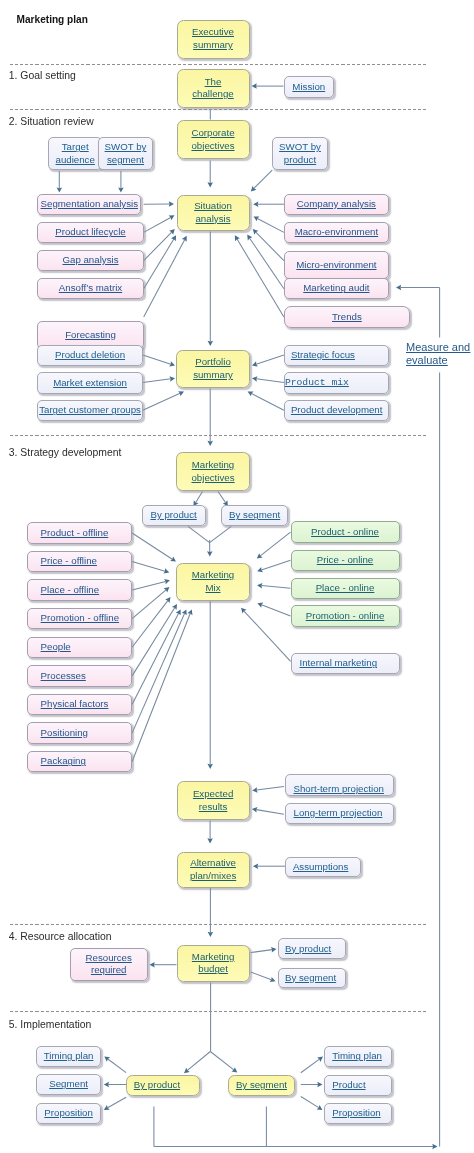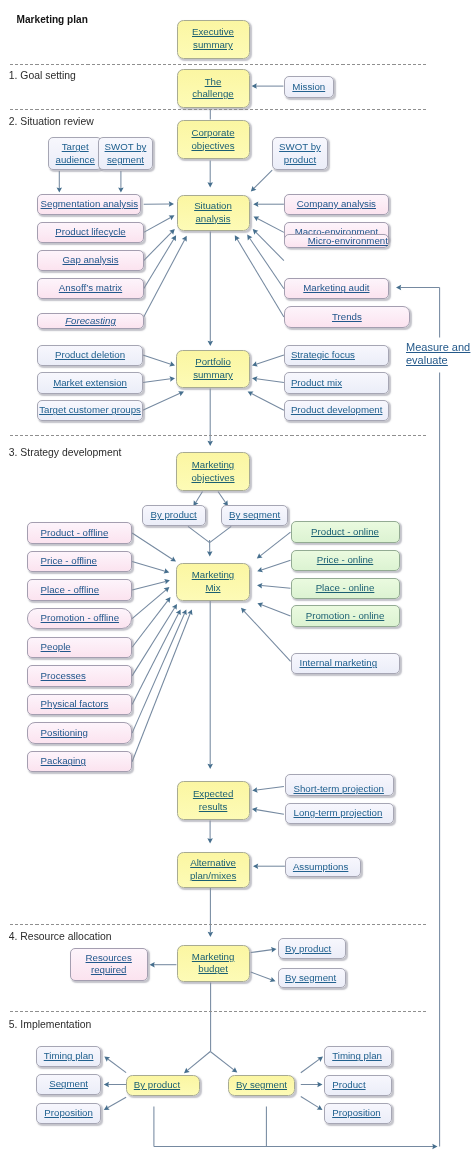--- a/index.html
+++ b/index.html
@@ -325,30 +325,30 @@
       </div>
       <div class="node n-pink" id="node-plc" style="left: 37.3px; top: 221.7px; width: 106.4px; height: 21.4px;">
         <div><span>Product lifecycle</span></div>
       </div>
       <div class="node n-pink" id="node-gap" style="left: 37.3px; top: 249.9px; width: 106.4px; height: 21.4px;">
         <div><span>Gap analysis</span></div>
       </div>
       <div class="node n-pink" id="node-ans" style="left: 37.3px; top: 278.1px; width: 106.4px; height: 21.4px;">
         <div><span>Ansoff’s matrix</span></div>
       </div>
-      <div class="node n-pink" id="node-fore" style="left: 37.3px; top: 313px; width: 106.4px; height: 16px; font-style: italic;">
+      <div class="node n-pink" id="node-fore" style="left: 37.3px; top: 321px; width: 106.4px; height: 28px;">
         <div><span>Forecasting</span></div>
       </div>
       <div class="node n-pink" id="node-comp" style="left: 283.9px; top: 193.5px; width: 105px; height: 21.4px;">
         <div><span>Company analysis</span></div>
       </div>
       <div class="node n-pink" id="node-macro" style="left: 283.9px; top: 221.7px; width: 105px; height: 21.4px;">
         <div><span>Macro-environment</span></div>
       </div>
-      <div class="node n-pink" id="node-micro" style="left: 283.9px; top: 234px; width: 105px; height: 14px; justify-content: flex-end;">
+      <div class="node n-pink" id="node-micro" style="left: 283.9px; top: 251px; width: 105px; height: 28px;">
         <div><span>Micro-environment</span></div>
       </div>
       <div class="node n-pink" id="node-audit" style="left: 283.9px; top: 278.1px; width: 105px; height: 21.4px;">
         <div><span>Marketing audit</span></div>
       </div>
       <div class="node n-pink" id="node-trend" style="left: 283.9px; top: 306.3px; width: 126px; height: 21.4px; border-radius: 7px;">
         <div><span>Trends</span></div>
       </div>
       <div class="node n-yellow" id="node-port" style="left: 176.3px; top: 350.4px; width: 73.5px; height: 37.2px;">
         <div><span>Portfolio</span><br><span>summary</span></div>
@@ -358,21 +358,21 @@
       </div>
       <div class="node n-blue" id="node-mext" style="left: 37.3px; top: 372.4px; width: 105.5px; height: 21.4px;">
         <div><span>Market extension</span></div>
       </div>
       <div class="node n-blue" id="node-tcg" style="left: 37.3px; top: 400px; width: 105.5px; height: 21.4px;">
         <div><span>Target customer groups</span></div>
       </div>
       <div class="node n-blue" id="node-sfoc" style="left: 283.9px; top: 344.8px; width: 105px; height: 21.4px; justify-content: flex-start; padding-left: 6px; text-align: left;">
         <div><span>Strategic focus</span></div>
       </div>
-      <div class="node n-blue" id="node-pmix" style="left: 283.9px; top: 372.4px; width: 105px; height: 21.4px; justify-content: flex-start; padding-left: 6px; text-align: left;">
+      <div class="node n-blue" id="node-pmix" style="left: 283.9px; top: 372.4px; width: 105px; height: 21.4px; justify-content: flex-start; padding-left: 0; text-align: left; font-family: Liberation Mono, monospace;">
         <div><span>Product mix</span></div>
       </div>
       <div class="node n-blue" id="node-pdev" style="left: 283.9px; top: 400px; width: 105px; height: 21.4px; justify-content: flex-start; padding-left: 6px; text-align: left;">
         <div><span>Product development</span></div>
       </div>
       <div class="node n-yellow" id="node-mobj" style="left: 176px; top: 452.4px; width: 74px; height: 39px;">
         <div><span>Marketing</span><br><span>objectives</span></div>
       </div>
       <div class="node n-blue" id="node-byp1" style="left: 141.6px; top: 504.9px; width: 64px; height: 21.2px;">
         <div><span>By product</span></div>
@@ -385,33 +385,33 @@
       </div>
       <div class="node n-pink" id="node-prdo" style="left: 26.6px; top: 522.2px; width: 105.5px; height: 21.4px; justify-content: flex-start; padding-left: 13px; text-align: left;">
         <div><span>Product - offline</span></div>
       </div>
       <div class="node n-pink" id="node-prco" style="left: 26.6px; top: 550.8px; width: 105.5px; height: 21.4px; justify-content: flex-start; padding-left: 13px; text-align: left;">
         <div><span>Price - offline</span></div>
       </div>
       <div class="node n-pink" id="node-plco" style="left: 26.6px; top: 579.4px; width: 105.5px; height: 21.4px; justify-content: flex-start; padding-left: 13px; text-align: left;">
         <div><span>Place - offline</span></div>
       </div>
-      <div class="node n-pink" id="node-prmo" style="left: 26.6px; top: 608px; width: 105.5px; height: 21.4px; justify-content: flex-start; padding-left: 13px; text-align: left; border-radius: 10px;">
+      <div class="node n-pink" id="node-prmo" style="left: 26.6px; top: 608px; width: 105.5px; height: 21.4px; justify-content: flex-start; padding-left: 13px; text-align: left;">
         <div><span>Promotion - offline</span></div>
       </div>
       <div class="node n-pink" id="node-peop" style="left: 26.6px; top: 636.6px; width: 105.5px; height: 21.4px; justify-content: flex-start; padding-left: 13px; text-align: left;">
         <div><span>People</span></div>
       </div>
       <div class="node n-pink" id="node-proc" style="left: 26.6px; top: 665.2px; width: 105.5px; height: 21.4px; justify-content: flex-start; padding-left: 13px; text-align: left;">
         <div><span>Processes</span></div>
       </div>
       <div class="node n-pink" id="node-phys" style="left: 26.6px; top: 693.8px; width: 105.5px; height: 21.4px; justify-content: flex-start; padding-left: 13px; text-align: left;">
         <div><span>Physical factors</span></div>
       </div>
-      <div class="node n-pink" id="node-posi" style="left: 26.6px; top: 722.4px; width: 105.5px; height: 21.4px; justify-content: flex-start; padding-left: 13px; text-align: left; border-radius: 8px;">
+      <div class="node n-pink" id="node-posi" style="left: 26.6px; top: 722.4px; width: 105.5px; height: 21.4px; justify-content: flex-start; padding-left: 13px; text-align: left;">
         <div><span>Positioning</span></div>
       </div>
       <div class="node n-pink" id="node-pack" style="left: 26.6px; top: 751px; width: 105.5px; height: 21.4px; justify-content: flex-start; padding-left: 13px; text-align: left;">
         <div><span>Packaging</span></div>
       </div>
       <div class="node n-green" id="node-prdn" style="left: 290.5px; top: 521.4px; width: 109px; height: 21.4px;">
         <div><span>Product - online</span></div>
       </div>
       <div class="node n-green" id="node-prcn" style="left: 290.5px; top: 549.6px; width: 109px; height: 21.4px;">
         <div><span>Price - online</span></div>

